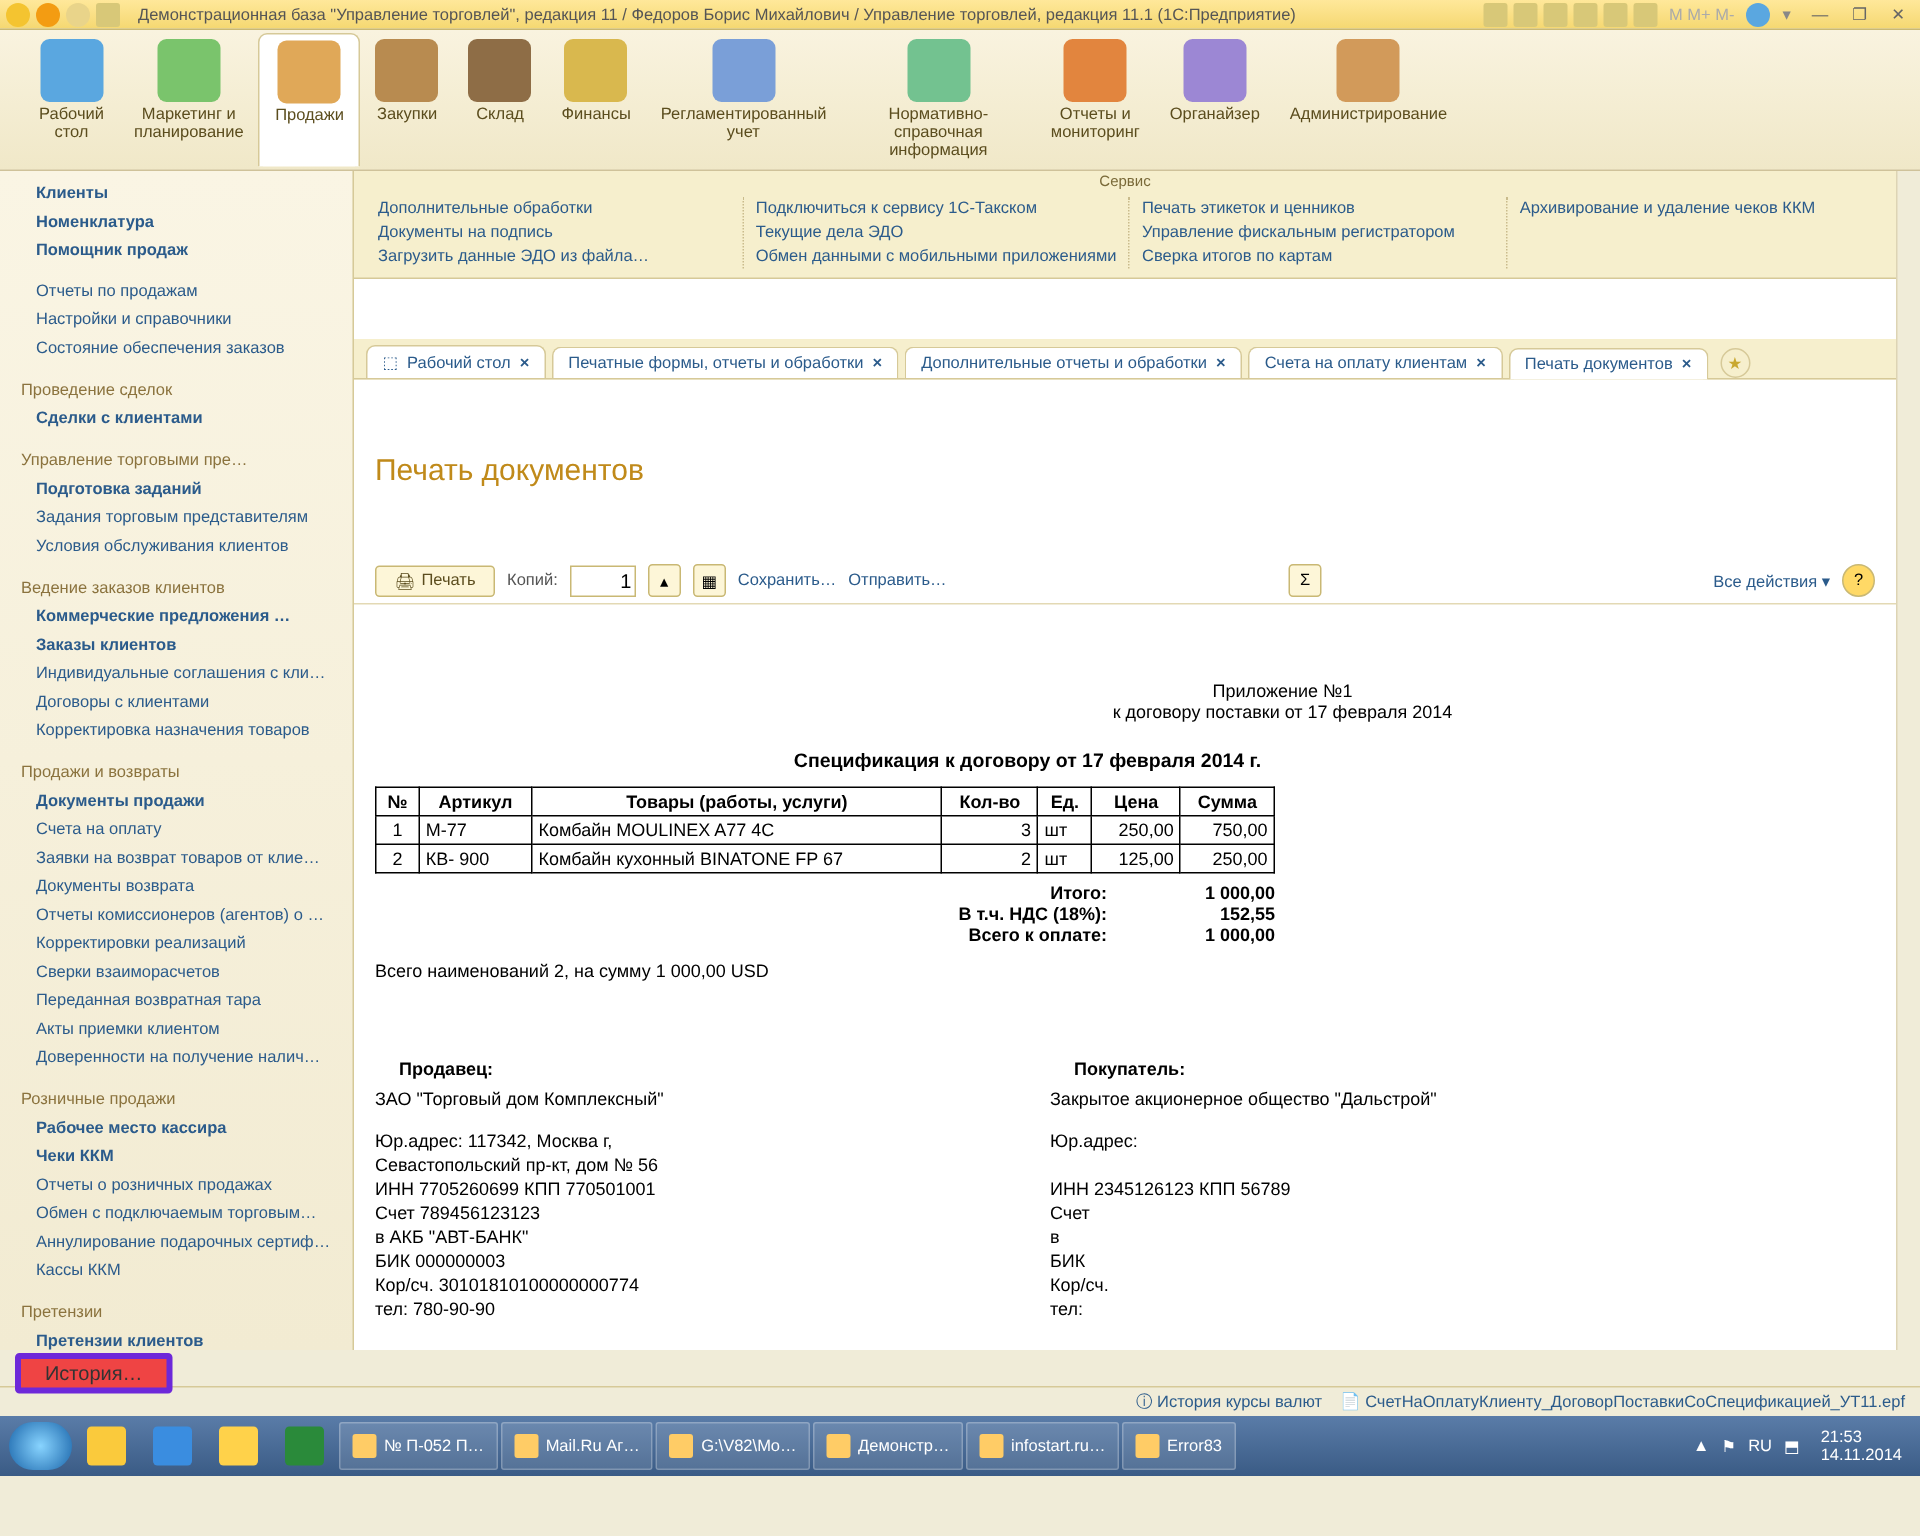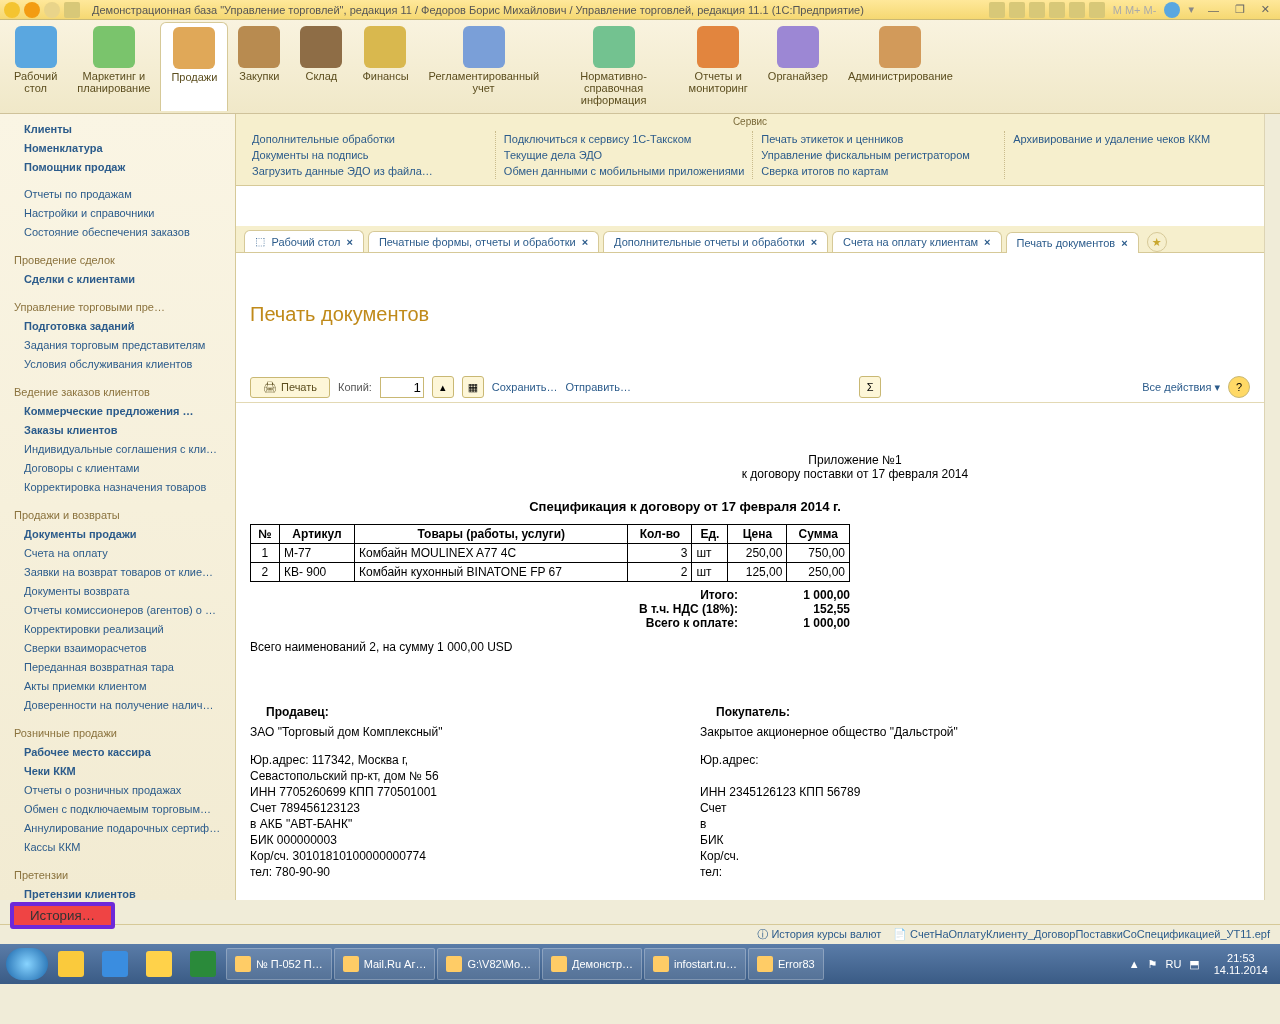--- a/index.html
+++ b/index.html
@@ -1,21 +1,21 @@
 <!DOCTYPE html>
 <html><head>
 <meta charset="utf-8">
 <style>
 * { margin:0; padding:0; box-sizing:border-box; font-family:Arial,sans-serif; }
 body { width:1280px; height:1024px; background:#f0ecd8; overflow:hidden; font-size:11px; }
 .titlebar { height:20px; background:linear-gradient(#ffe89a,#f5d872); display:flex; align-items:center; padding:0 4px; gap:4px; border-bottom:1px solid #c9b874; }
 .titlebar .btn { width:16px; height:16px; border-radius:8px; display:inline-block; }
 .titlebar .title { flex:1; color:#555; font-size:11px; margin-left:8px; }
 .titlebar .ticon { width:16px; height:16px; display:inline-block; background:#d8c878; border-radius:2px; }
-.ribbon { height:94px; background:linear-gradient(#f9f3df,#f0e8c8); display:flex; border-bottom:1px solid #cfc29a; padding:2px 4px; }
+.ribbon { height:94px; background:linear-gradient(#f9f3df,#f0e8c8); display:flex; border-bottom:1px solid #cfc29a; padding:2px 16px; }
 .ribbon .sec { display:flex; flex-direction:column; align-items:center; justify-content:flex-start; padding:4px 10px; cursor:pointer; border-radius:6px 6px 0 0; }
 .ribbon .sec.active { background:#fff; border:1px solid #d6c998; border-bottom:none; }
 .ribbon .sec .icon { width:42px; height:42px; border-radius:6px; margin-bottom:2px; }
 .ribbon .sec .lbl { text-align:center; color:#5b4d1e; font-size:11px; line-height:12px; max-width:110px; }
 .body { display:flex; height:786px; }
 .sidebar { width:236px; background:linear-gradient(#faf5e4,#f2ebd2); overflow-y:auto; padding:6px 0; border-right:1px solid #d6c998; }
 .sidebar .grp-h { padding:4px 14px; color:#8b733e; font-size:11px; }
 .sidebar .item { padding:2px 14px 2px 24px; color:#2b5b8b; cursor:pointer; font-size:11px; line-height:15px; white-space:nowrap; overflow:hidden; text-overflow:ellipsis; }
 .sidebar .item.bold { font-weight:bold; }
 .sidebar .sep { height:8px; }
@@ -61,21 +61,21 @@
 .status { height:20px; background:#f0ecd8; display:flex; align-items:center; padding:0 10px; color:#2b5b8b; font-size:11px; justify-content:flex-end; gap:12px; border-top:1px solid #d6c998; }
 .history-row { height:24px; background:#f0ecd8; padding:2px 10px; }
 .history-row button { background:#ef4444; border:4px solid #6d28d9; border-radius:3px; padding:2px 16px; cursor:pointer; color:#333; }
 .taskbar { height:40px; background:linear-gradient(#5a7ca8,#3a5b85); display:flex; align-items:center; padding:0 6px; gap:2px; }
 .taskbar .start { width:42px; height:32px; border-radius:16px; background:radial-gradient(circle,#88d4ff,#1a65aa); }
 .taskbar .pin { width:42px; height:32px; display:flex; align-items:center; justify-content:center; }
 .taskbar .pin .i { width:26px; height:26px; background:#cde; border-radius:3px; }
 .taskbar .task { height:32px; padding:0 8px; background:rgba(255,255,255,.12); border:1px solid rgba(255,255,255,.25); border-radius:2px; display:flex; align-items:center; gap:5px; color:#fff; font-size:11px; max-width:110px; }
 .taskbar .task .i { width:16px; height:16px; background:#fc6; border-radius:2px; flex-shrink:0; }
 .taskbar .tray { margin-left:auto; display:flex; align-items:center; gap:8px; color:#fff; font-size:11px; }
-.taskbar .clock { text-align:center; line-height:12px; padding:0 6px; }
+.taskbar .clock { text-align:left; line-height:12px; padding:0 6px; }
 .scroll-thin { width:16px; background:#f0ecd8; border-left:1px solid #ddd4b4; }
 </style>
 </head>
 <body>
 
 <div class="titlebar">
   <span class="btn" style="background:#f4c430"></span>
   <span class="btn" style="background:#f39c12"></span>
   <span class="btn" style="background:#e9d48a"></span>
   <span class="ticon"></span>

